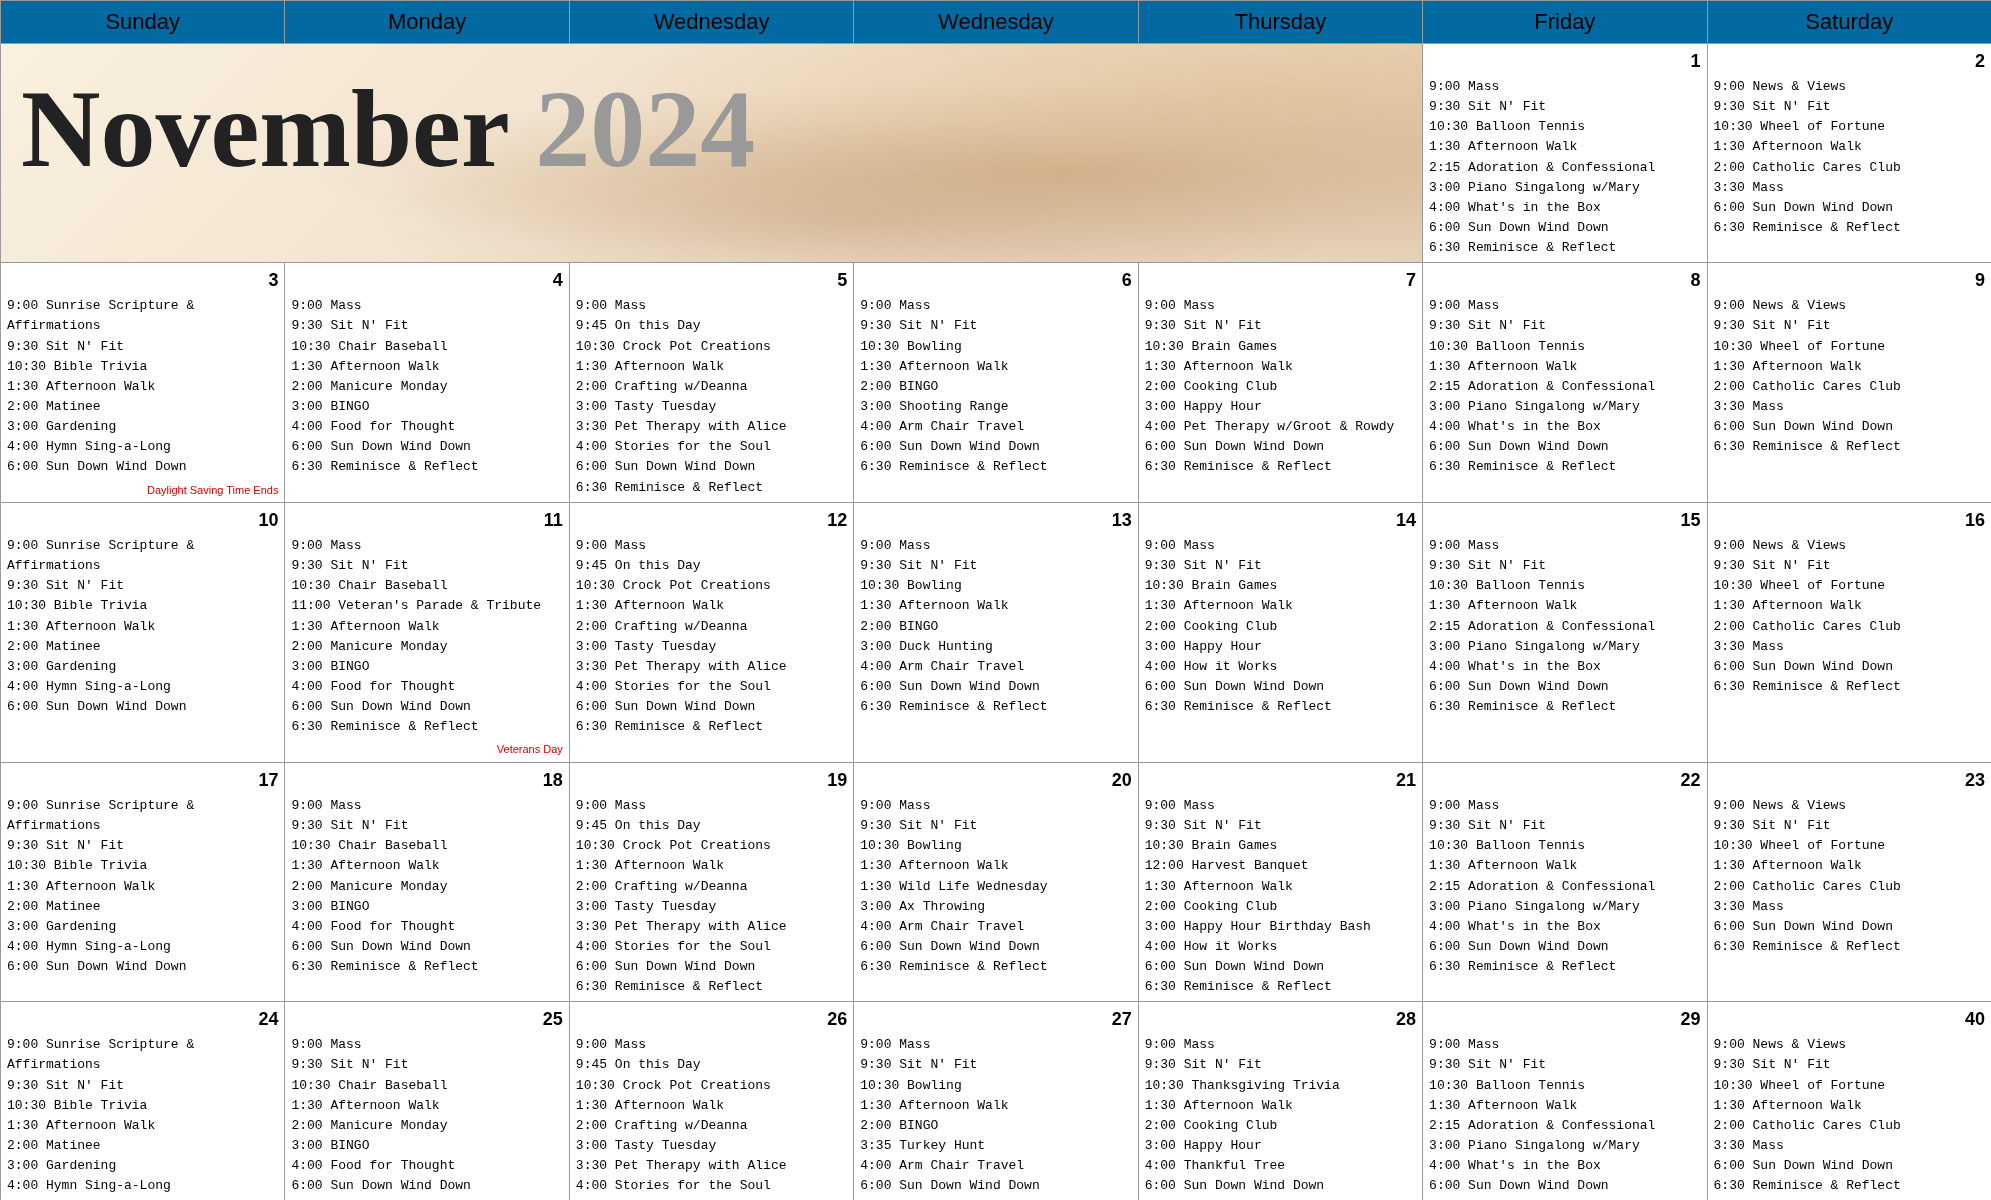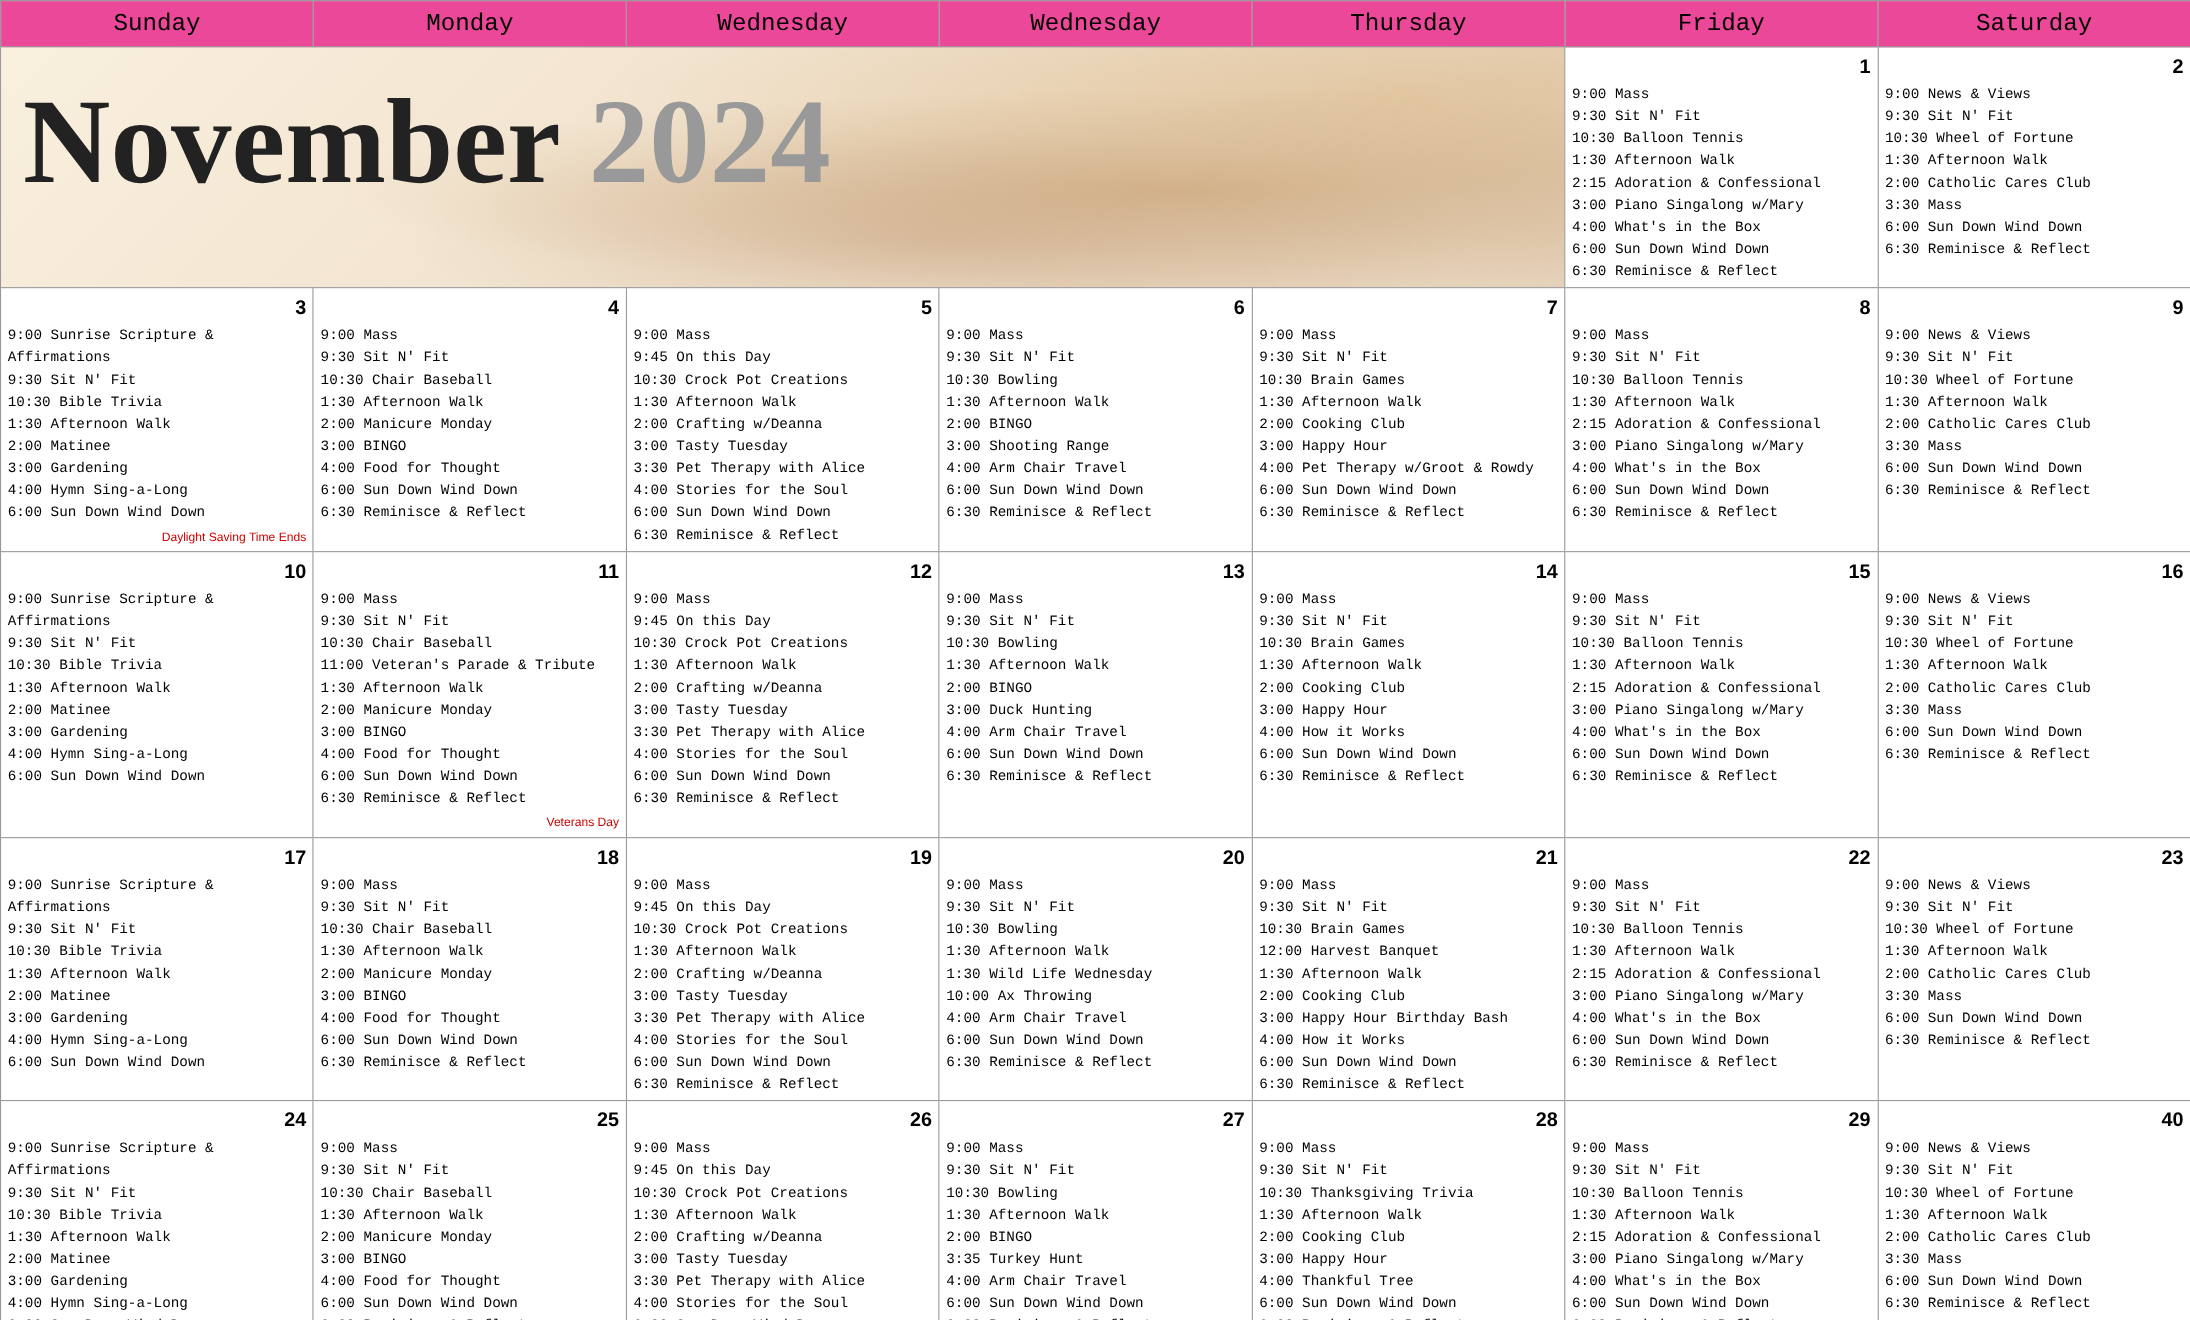--- a/index.html
+++ b/index.html
@@ -13,22 +13,21 @@
       width: 1991px;
       border-collapse: collapse;
       table-layout: fixed;
     }
     .calendar th {
       text-align: center;
       font-size: 22px;
       font-weight: normal;
       padding: 8px 0;
       border: 1px solid #999;
-      background: #ec4899;
-      font-family: Liberation Mono, monospace;
+      background: #0369a1;
     }
     .calendar td {
       border: 1px solid #999;
       vertical-align: top;
       padding: 4px 6px;
       font-size: 13px;
       line-height: 1.5;
       width: 284px;
       min-height: 170px;
     }
@@ -388,21 +387,21 @@
           </ul>
         </td>
         <td>
           <span class="day-number">20</span>
           <ul class="event-list">
             <li>9:00 Mass</li>
             <li>9:30 Sit N' Fit</li>
             <li>10:30 Bowling</li>
             <li>1:30 Afternoon Walk</li>
             <li>1:30 Wild Life Wednesday</li>
-            <li>10:00 Ax Throwing</li>
+            <li>3:00 Ax Throwing</li>
             <li>4:00 Arm Chair Travel</li>
             <li>6:00 Sun Down Wind Down</li>
             <li>6:30 Reminisce &amp; Reflect</li>
           </ul>
         </td>
         <td>
           <span class="day-number">21</span>
           <ul class="event-list">
             <li>9:00 Mass</li>
             <li>9:30 Sit N' Fit</li>

